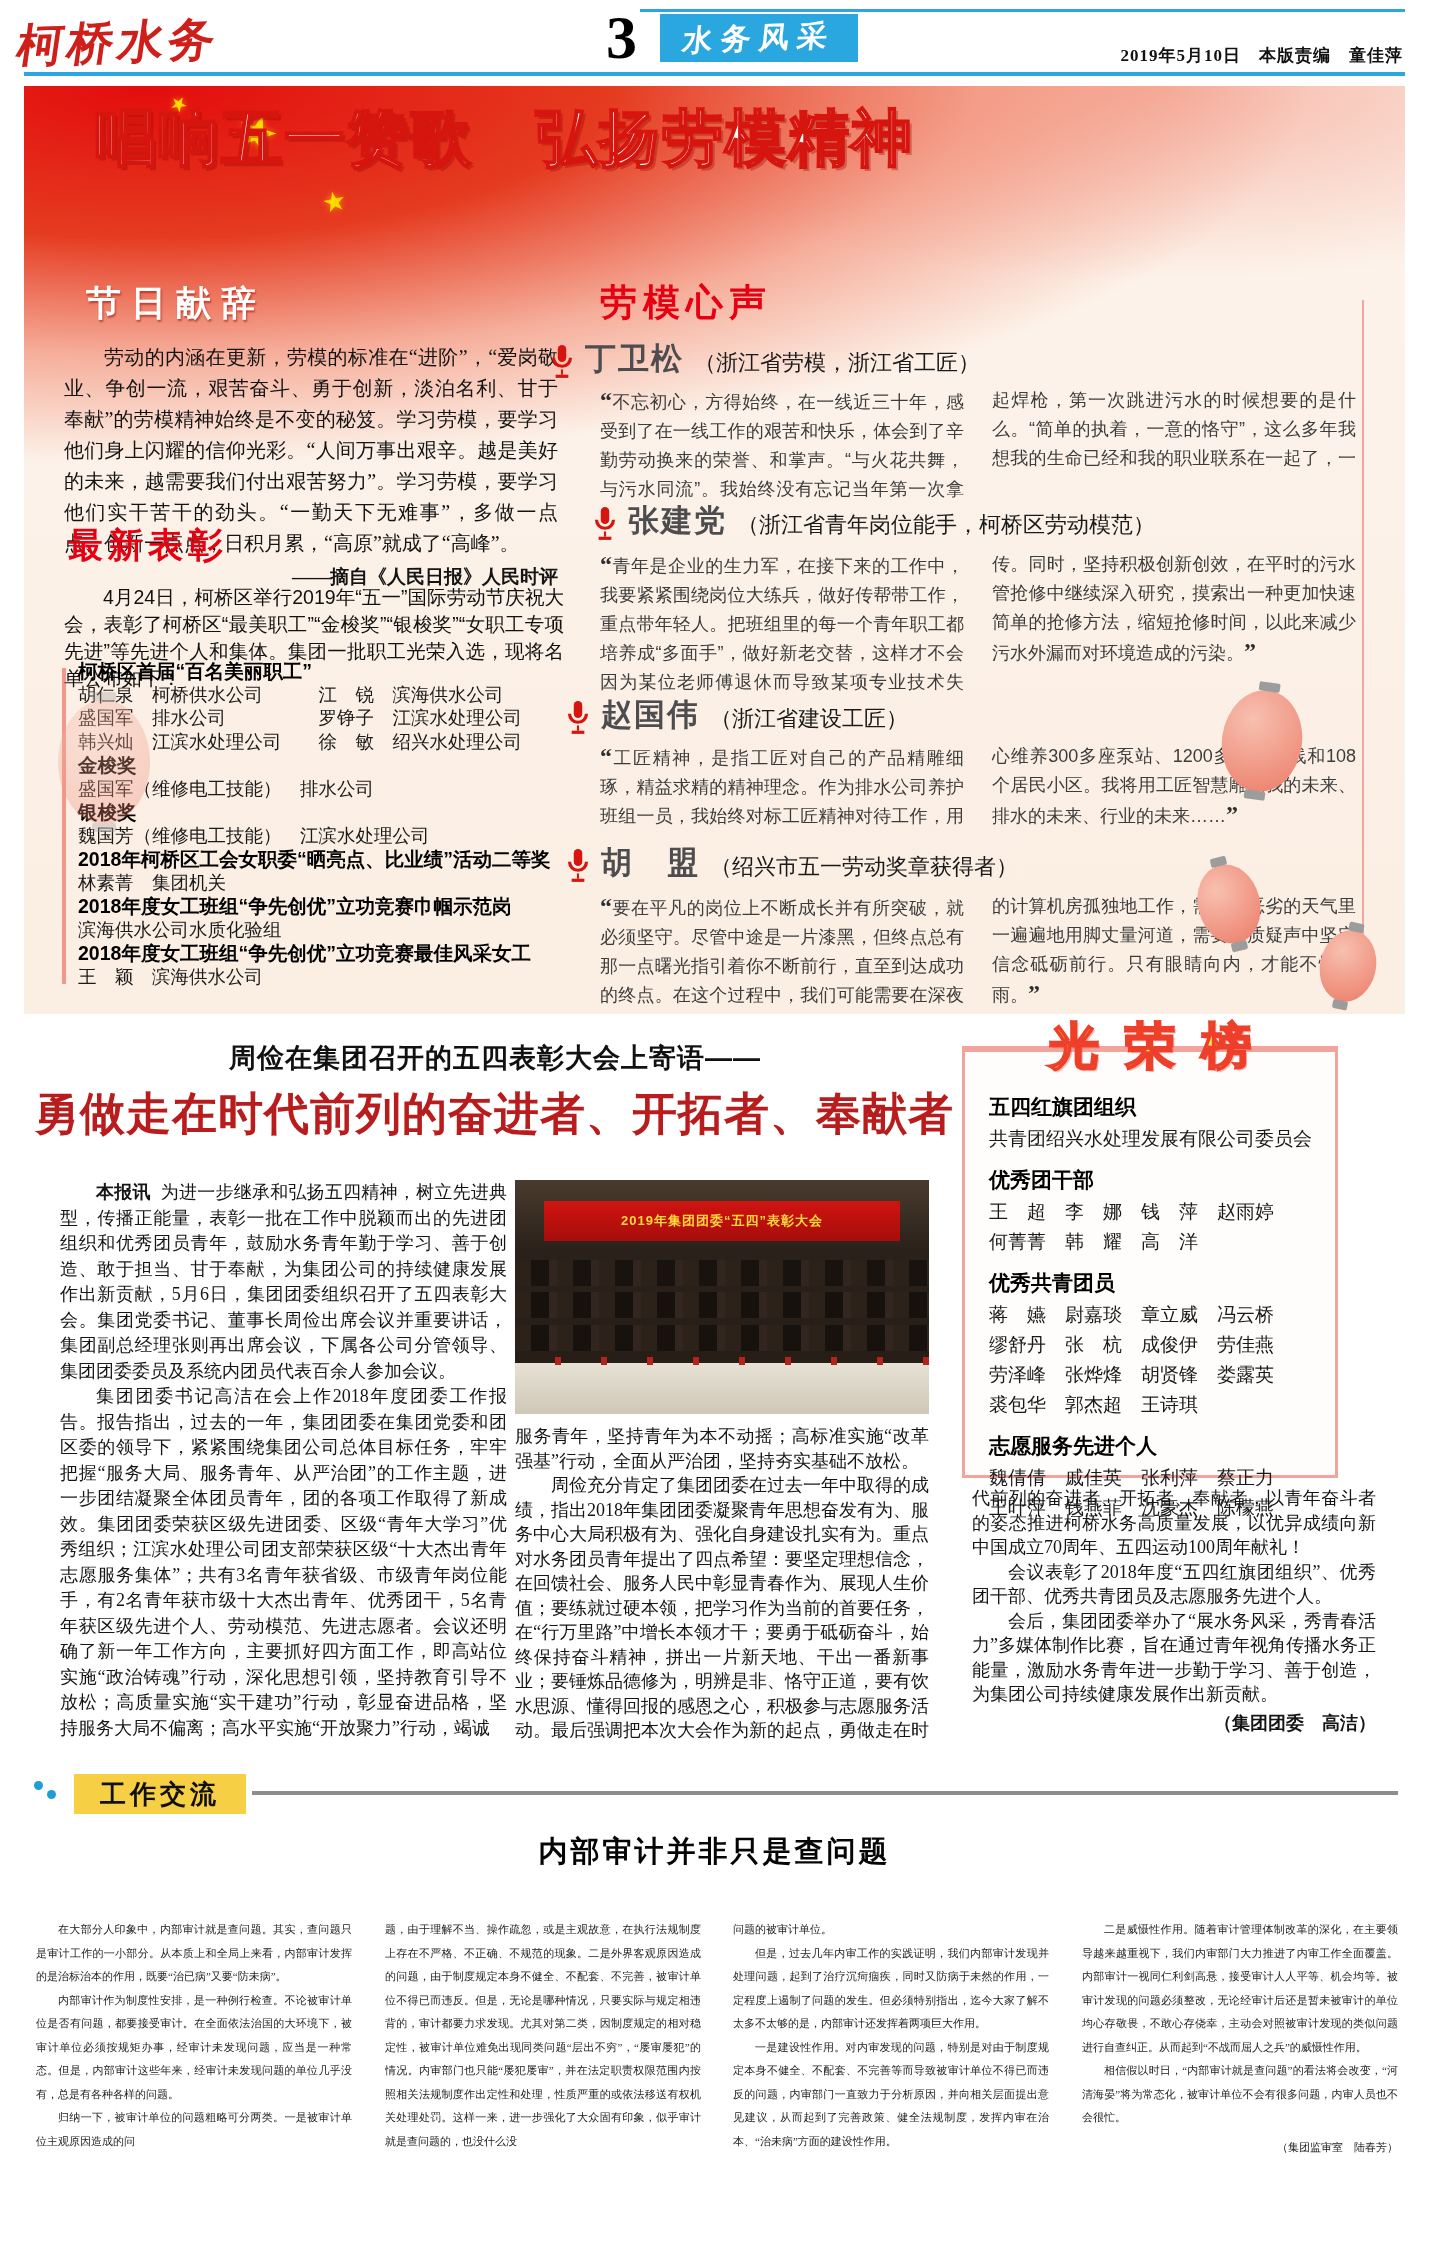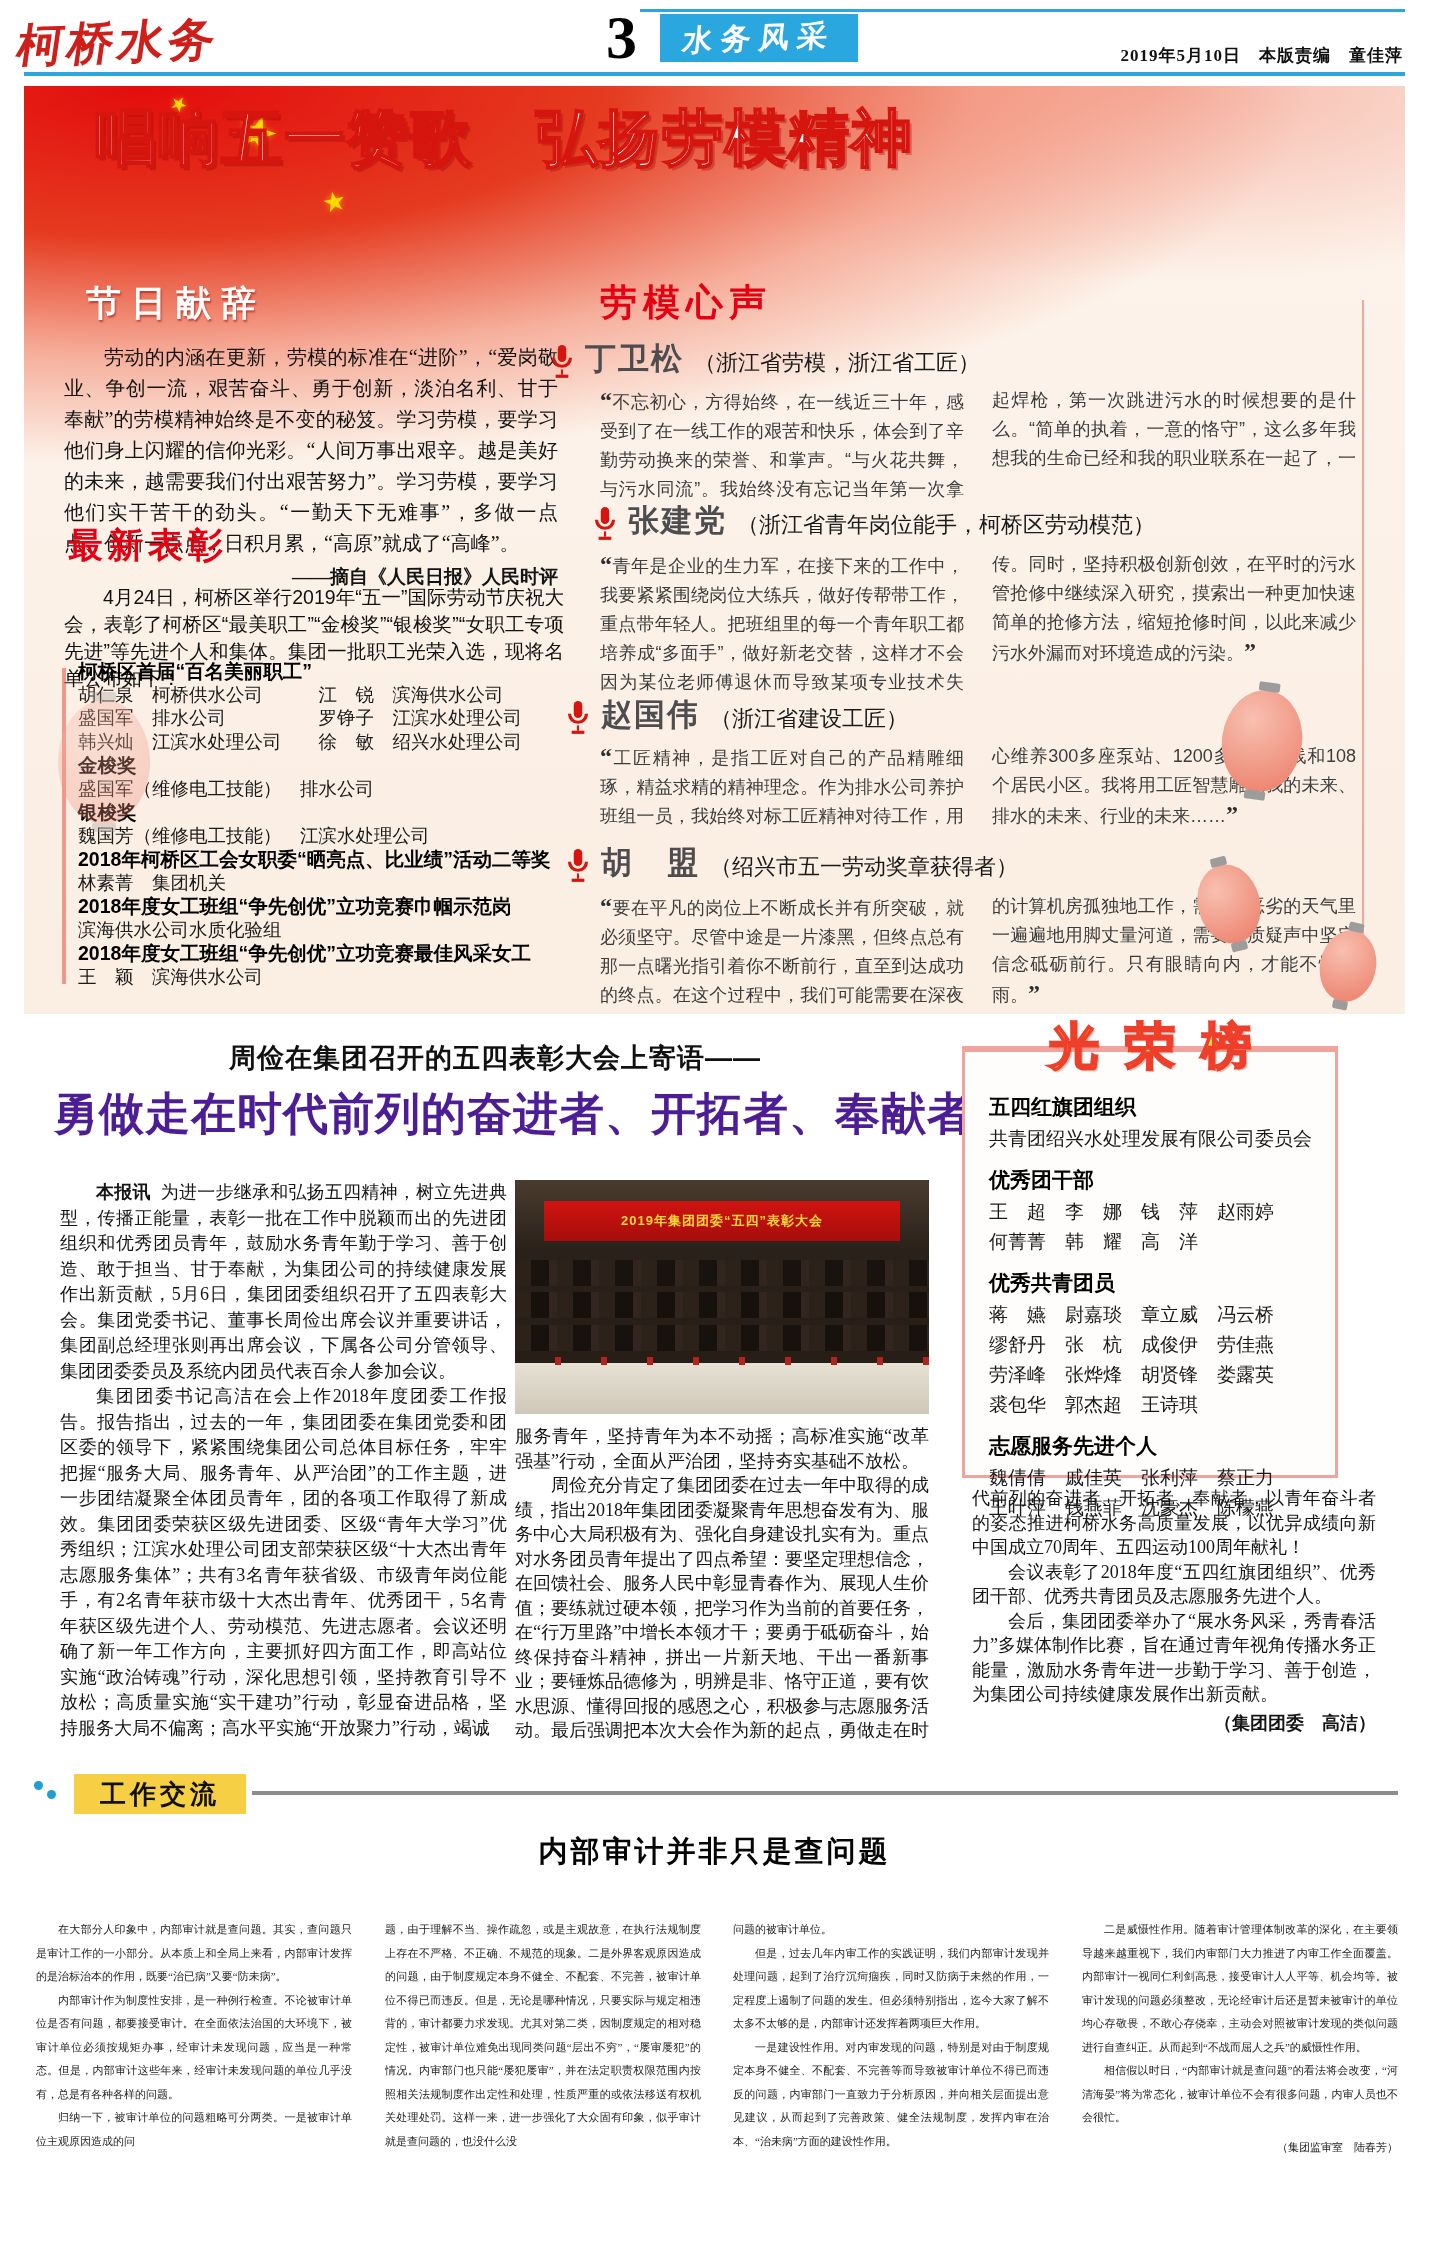--- a/index.html
+++ b/index.html
@@ -72,22 +72,22 @@
     width:26%; height:9px; background:#9c9c9c; border-radius:2px; }
   .lantern::before { top:-8px; } .lantern::after { bottom:-8px; }
   .lt1 { left:1222px; top:690px; width:80px; height:102px; transform:rotate(8deg); }
   .lt2 { left:1198px; top:864px; width:62px; height:80px; transform:rotate(-14deg); }
   .lt3 { left:1320px; top:930px; width:56px; height:72px; transform:rotate(12deg); }
   .lt4 { left:58px; top:700px; width:92px; height:124px; opacity:.33; }
 
   
   .kicker { left:60px; top:1040px; width:870px; text-align:center; font-size:27px; font-weight:bold;
     color:#111; font-family:"Liberation Sans", sans-serif; letter-spacing:1px; }
-  .mid-headline { left:53px; top:1084px; width:918px; text-align:center; font-size:45px; font-weight:900;
-    color:#4c1d95; font-family:"Liberation Sans", sans-serif; letter-spacing:1px; white-space:nowrap; }
+  .mid-headline { left:34px; top:1084px; width:918px; text-align:center; font-size:45px; font-weight:900;
+    color:#b91c1c; font-family:"Liberation Sans", sans-serif; letter-spacing:1px; white-space:nowrap; }
   .mid-col { font-size:18px; line-height:25.5px; color:#151515; text-align:justify; overflow:hidden; }
   .mid-col p { text-indent:2em; }
   .mid-col p.cont { text-indent:0; }
   .col1 { left:60px; top:1180px; width:447px; height:562px; }
   .col2 { left:515px; top:1424px; width:414px; height:318px; line-height:24.5px; }
   .col3 { left:972px; top:1486px; width:404px; height:258px; line-height:24.5px; }
   .lead-label { font-weight:bold; font-family:"Liberation Sans", sans-serif; margin-right:10px; }
   .mid-byline { text-align:right; margin-top:4px;font-weight:bold; }
 
   

